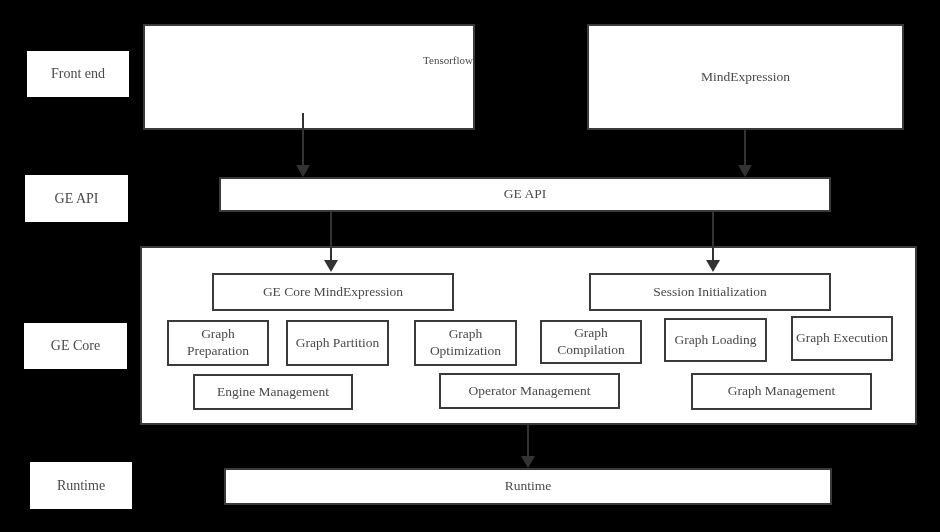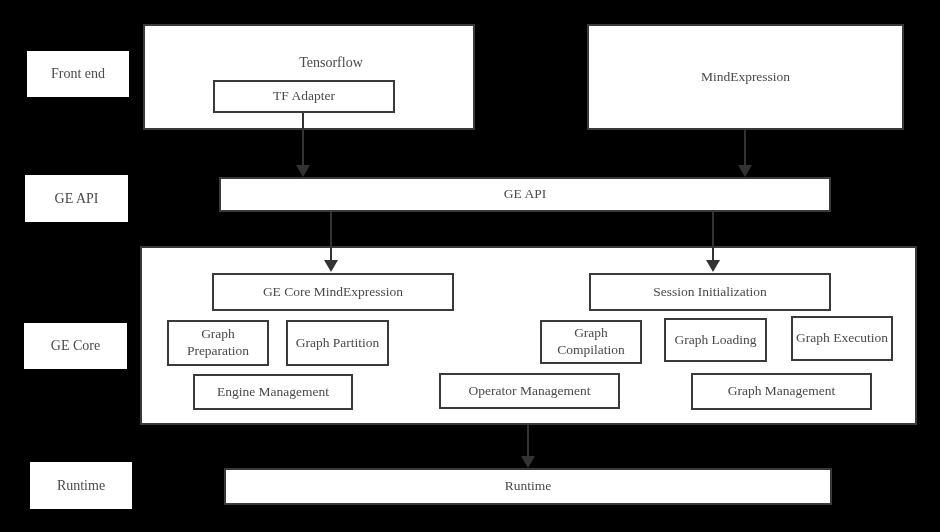--- a/index.html
+++ b/index.html
@@ -34,22 +34,22 @@
     background:var(--fill);
     box-sizing:border-box;
     display:flex;align-items:center;justify-content:center;
     text-align:center;
     font-size:14px;
     color:var(--text);
   }
   .container-title{
     position:absolute;
     top:28px;left:0;right:0;
-    text-align:center;
-    font-size:14px;
+    text-align:right;
+    font-size:11px;
     color:var(--text);
     margin-left:44px;
   }
   .arrow{position:absolute;width:14px;}
   .arrow::before{
     content:"";position:absolute;left:6px;top:0;bottom:11px;width:2px;
     background:var(--arrow);
   }
   .arrow::after{
     content:"";position:absolute;left:0;bottom:0;width:0;height:0;
@@ -111,23 +111,20 @@
   <div class="side-label" id="lbl-ge-core">
     <span>GE Core</span>
   </div>
   <div class="side-label" id="lbl-runtime">
     <span>Runtime</span>
   </div>
 
   <div class="box" id="box-tensorflow">
     <span class="container-title">Tensorflow</span>
   </div>
-  <div class="box" id="box-tf-adapter">
-    <span>TF Adapter</span>
-  </div>
   <div class="box" id="box-mindexpression">
     <span>MindExpression</span>
   </div>
 
   <div class="box" id="box-ge-api">
     <span>GE API</span>
   </div>
 
   <div class="box" id="box-ge-core"></div>
 
@@ -136,20 +133,23 @@
   </div>
   <div class="box" id="box-session-init">
     <span>Session Initialization</span>
   </div>
 
   <div class="box" id="box-graph-preparation">
     <span>Graph Preparation</span>
   </div>
   <div class="box" id="box-graph-partition">
     <span>Graph Partition</span>
+  </div>
+  <div class="box" id="box-graph-optimization">
+    <span>Graph Optimization</span>
   </div>
   <div class="box" id="box-graph-compilation">
     <span>Graph Compilation</span>
   </div>
   <div class="box" id="box-graph-loading">
     <span>Graph Loading</span>
   </div>
   <div class="box" id="box-graph-execution">
     <span>Graph Execution</span>
   </div>

